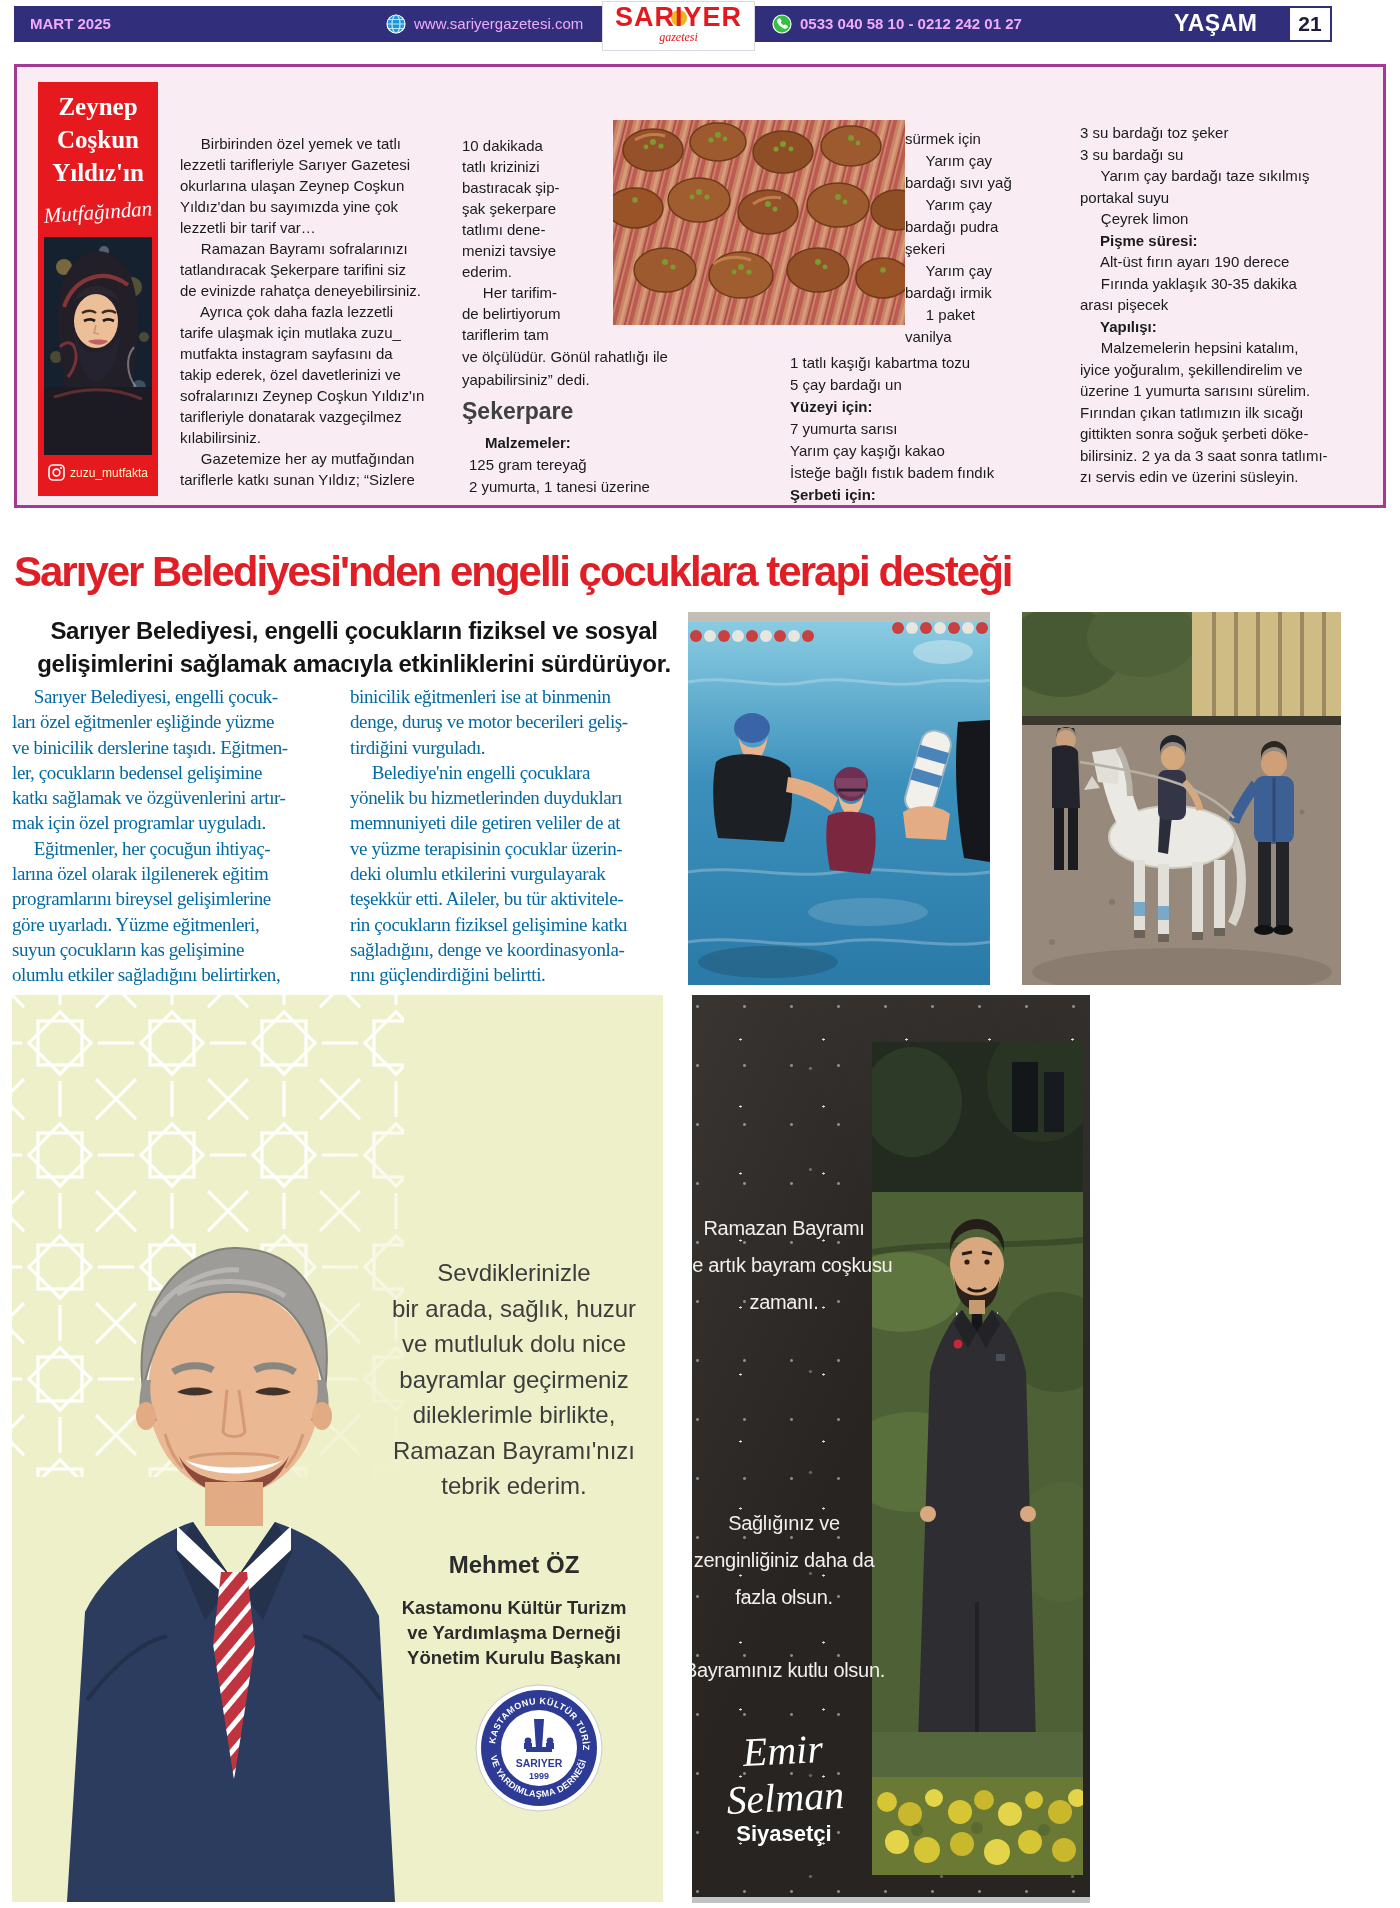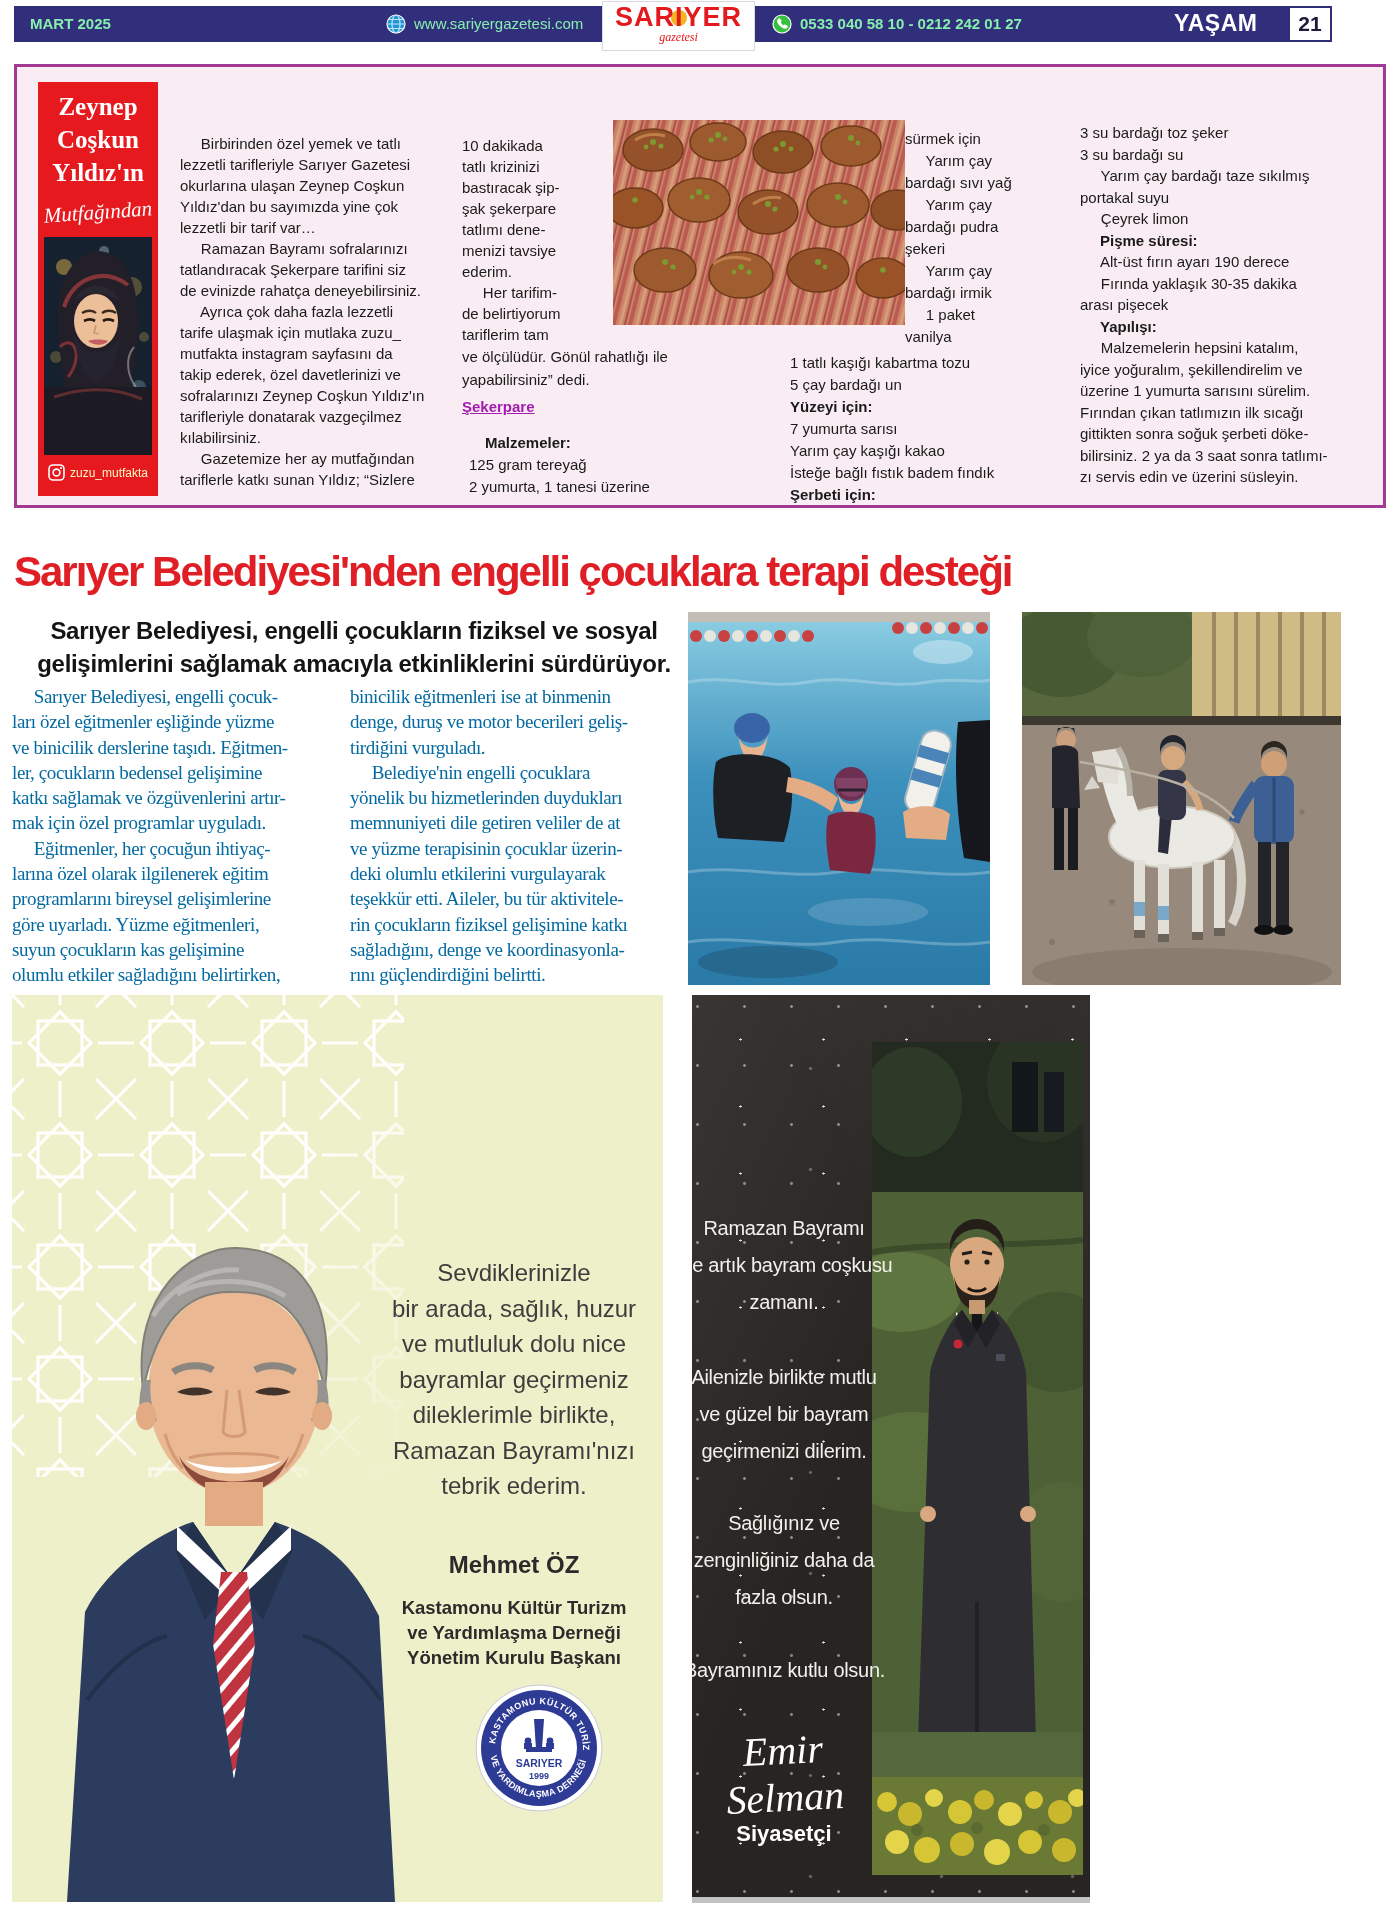--- a/index.html
+++ b/index.html
@@ -2,38 +2,38 @@
 <html><head>
 <meta charset="utf-8">
 <style>
   html,body{margin:0;padding:0;background:#888;}
   .page{position:relative;width:1400px;height:1908px;background:#ffffff;
         font-family:"Liberation Sans",sans-serif;overflow:hidden;margin:0 auto;}
   .abs{position:absolute;}
   .pre{white-space:pre;}
   
   .hdr{background:#312e7c;}
-  .hdr-txt{color:#86efac;font-size:15px;font-weight:bold;}
+  .hdr-txt{color:#f0abfc;font-size:15px;font-weight:bold;}
   .logo-box{background:#ffffff;box-shadow:0 0 0 1px #d8d8e2;text-align:center;}
   .logo-main{color:#e3191d;font-size:27px;font-weight:900;letter-spacing:1px;line-height:30px;position:relative;z-index:2;}
   .logo-sub{color:#e3191d;font-size:12px;font-style:italic;font-family:"Liberation Serif",serif;line-height:10px;position:relative;z-index:2;}
   .logo-sun{position:absolute;left:68px;top:8px;width:16px;height:16px;border-radius:50%;background:#f2b421;z-index:1;}
   .section-lbl{color:#ffffff;font-size:23px;font-weight:800;letter-spacing:.5px;}
   .pagenum{background:#ffffff;color:#1c1c3a;font-size:21px;font-weight:800;text-align:center;line-height:32px;}
   
   .recipe-box{left:14px;top:64px;width:1366px;height:438px;background:#f9ecf3;border:3px solid #a23a93;}
   .r-headline{font-size:31px;font-weight:800;color:#a62a72;letter-spacing:-.5px;text-align:center;}
   .r-body{font-size:15px;line-height:21px;color:#1b1b1b;}
   .r-body b,.r-bold{font-weight:bold;}
   .blk{display:block;}
   .redbox{background:#e6191e;color:#ffffff;}
   .red-title{font-family:"Liberation Serif",serif;font-weight:bold;font-size:25px;line-height:33px;text-align:center;}
   .red-script{font-family:"Liberation Serif",serif;font-style:italic;font-size:21px;text-align:center;transform:rotate(-4deg);}
   .insta-row{display:flex;align-items:center;justify-content:center;gap:5px;font-size:12px;color:#fef9c3;}
-  .recipe-title{font-size:15px;font-weight:800;color:#a21caf;text-decoration:underline;}
+  .recipe-title{font-size:23px;font-weight:800;color:#404040;}
   
   .t-headline{font-size:42px;font-weight:800;color:#e01e25;letter-spacing:-2px;}
   .t-subhead{font-size:24px;font-weight:bold;color:#141414;line-height:33px;text-align:center;letter-spacing:-.3px;}
   .t-body{font-family:"Liberation Serif",serif;font-size:19px;line-height:25.3px;color:#0369a1;letter-spacing:-.4px;}
   
   .panel-left{left:12px;top:995px;width:651px;height:907px;background:#eef0c9;overflow:hidden;}
   .msg{font-size:24px;line-height:35.5px;color:#3d3d3d;text-align:center;}
   .msg-name{font-size:24px;font-weight:800;color:#2b2b2b;text-align:center;}
   .msg-org{font-size:18.5px;line-height:25px;font-weight:800;color:#2b2b2b;text-align:center;}
   .panel-right{left:692px;top:995px;width:398px;height:902px;overflow:hidden;
@@ -579,23 +579,20 @@
           <circle cx="45" cy="788" r="6" fill="#5a6a30"></circle>
             <circle cx="105" cy="786" r="6" fill="#5a6a30"></circle>
             <circle cx="172" cy="788" r="6" fill="#5a6a30"></circle>
         </g>
       </svg>
     </div>
 
     <div class="abs dk-msg pre" style="left:-8px;top:215px;width:200px;">Ramazan Bayramı
 ile artık bayram coşkusu
 zamanı.</div>
-    <div class="abs dk-msg pre" style="left:-8px;top:364px;width:200px;">Ailenizle birlikte mutlu
-ve güzel bir bayram
-geçirmenizi dilerim.</div>
     <div class="abs dk-msg pre" style="left:-8px;top:510px;width:200px;">Sağlığınız ve
 zenginliğiniz daha da
 fazla olsun.</div>
     <div class="abs dk-msg pre" style="left:-8px;top:657px;width:200px;">Bayramınız kutlu olsun.</div>
     <div class="abs dk-sign" style="left:-8px;top:732px;width:200px;">Emir Selman</div>
     <div class="abs dk-title" style="left:-8px;top:826px;width:200px;">Siyasetçi</div>
   </div>
 
   <div class="abs gray-strip" style="left:692px;top:1897px;width:398px;height:6px;"></div>
 

